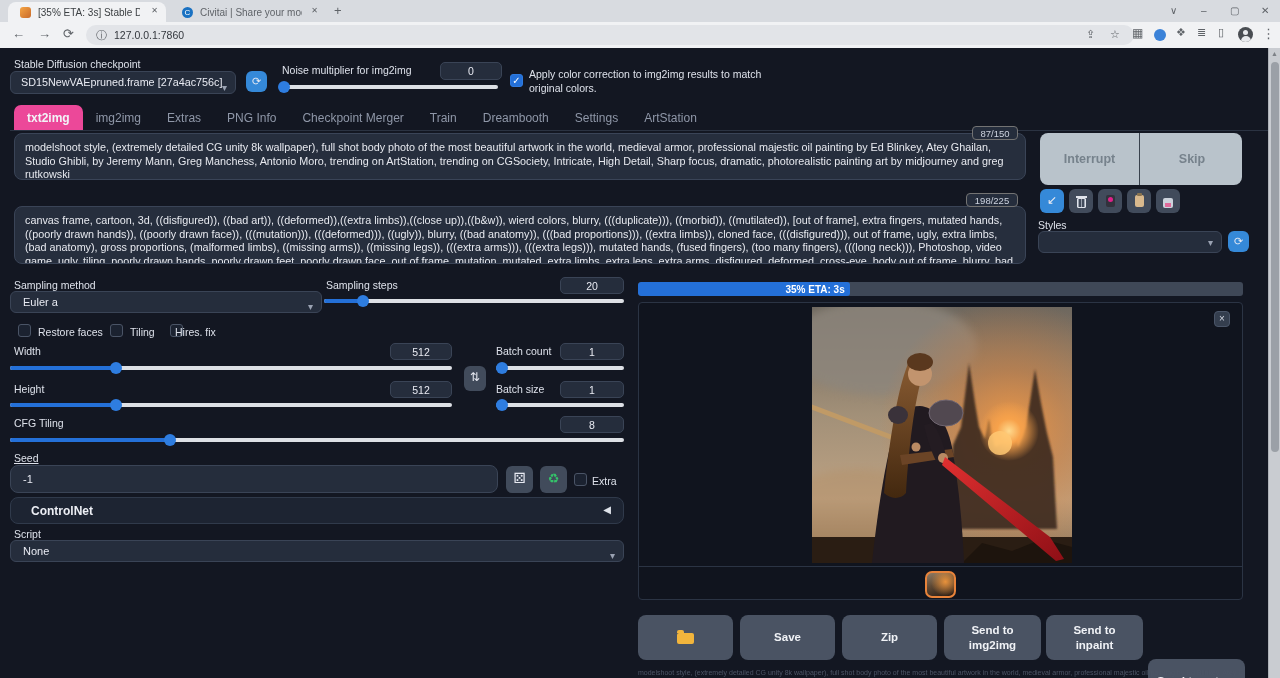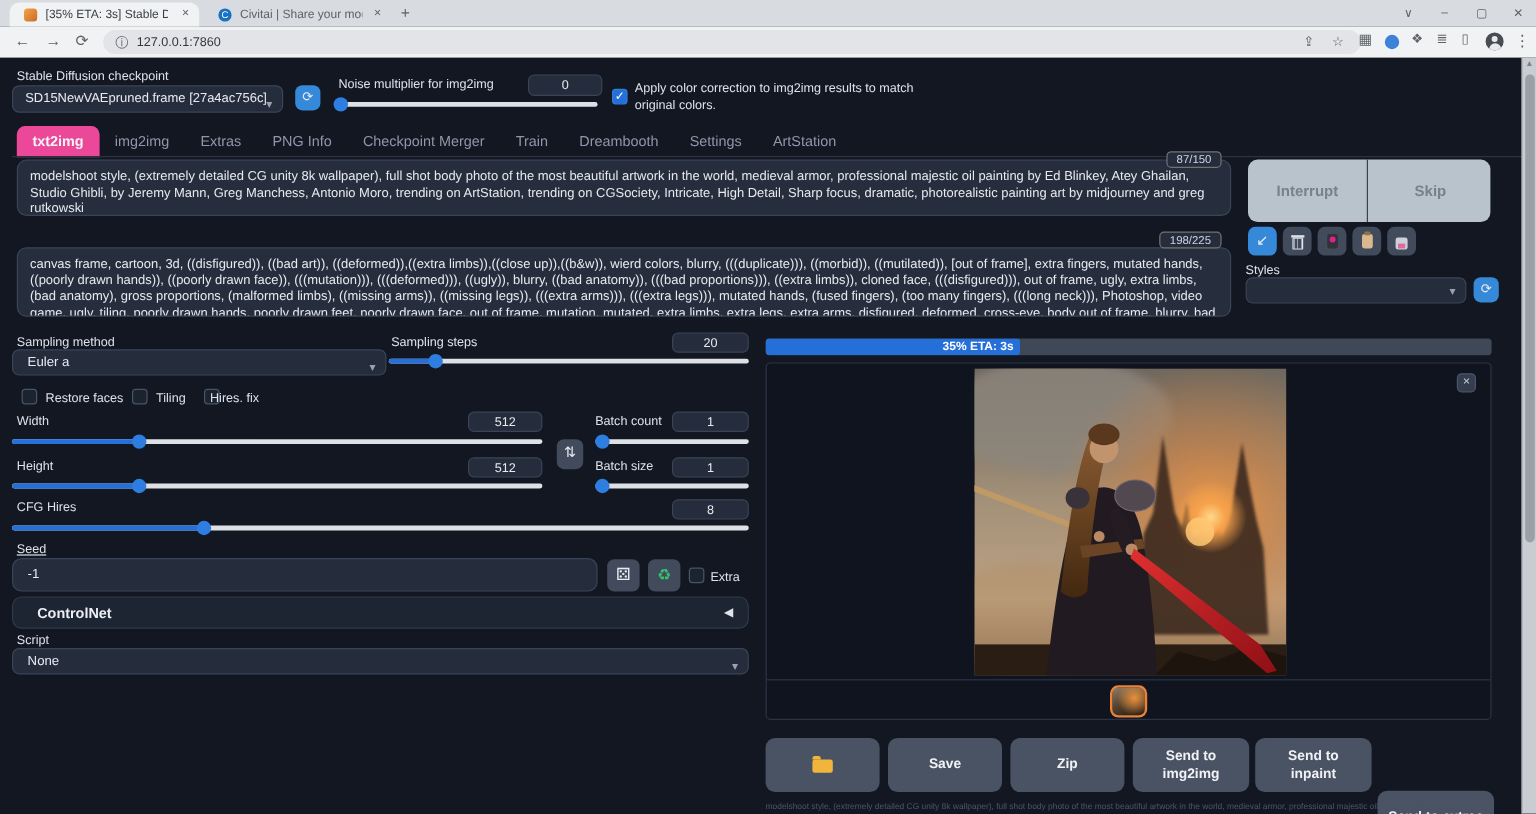--- a/index.html
+++ b/index.html
@@ -209,21 +209,21 @@
     <div class="knob" style="left:24%;"></div>
 </div>
 <div class="lbl" style="left:496px;top:383px;">Batch size</div>
 <div class="numbox" style="left:560px;top:381px;width:64px;height:17px;">1</div>
 <div class="slider" style="left:496px;top:398px;width:128px;">
   <div class="track"></div>
     <div class="fill" style="width:5%;"></div>
     <div class="knob" style="left:5%;"></div>
 </div>
 
-<div class="lbl" style="left:14px;top:417px;">CFG Hires</div>
+<div class="lbl" style="left:14px;top:417px;">CFG Tiling</div>
 <div class="numbox" style="left:560px;top:416px;width:64px;height:17px;">8</div>
 <div class="slider" style="left:10px;top:433px;width:614px;">
   <div class="track"></div>
     <div class="fill" style="width:26%;"></div>
     <div class="knob" style="left:26%;"></div>
 </div>
 
 <div class="lbl" style="left:14px;top:452px;text-decoration:underline;">Seed</div>
 <div class="inp" style="left:10px;top:465px;width:488px;height:28px;font-size:11px;line-height:26px;padding:0 12px;border-radius:8px;">
   <span>-1</span>

